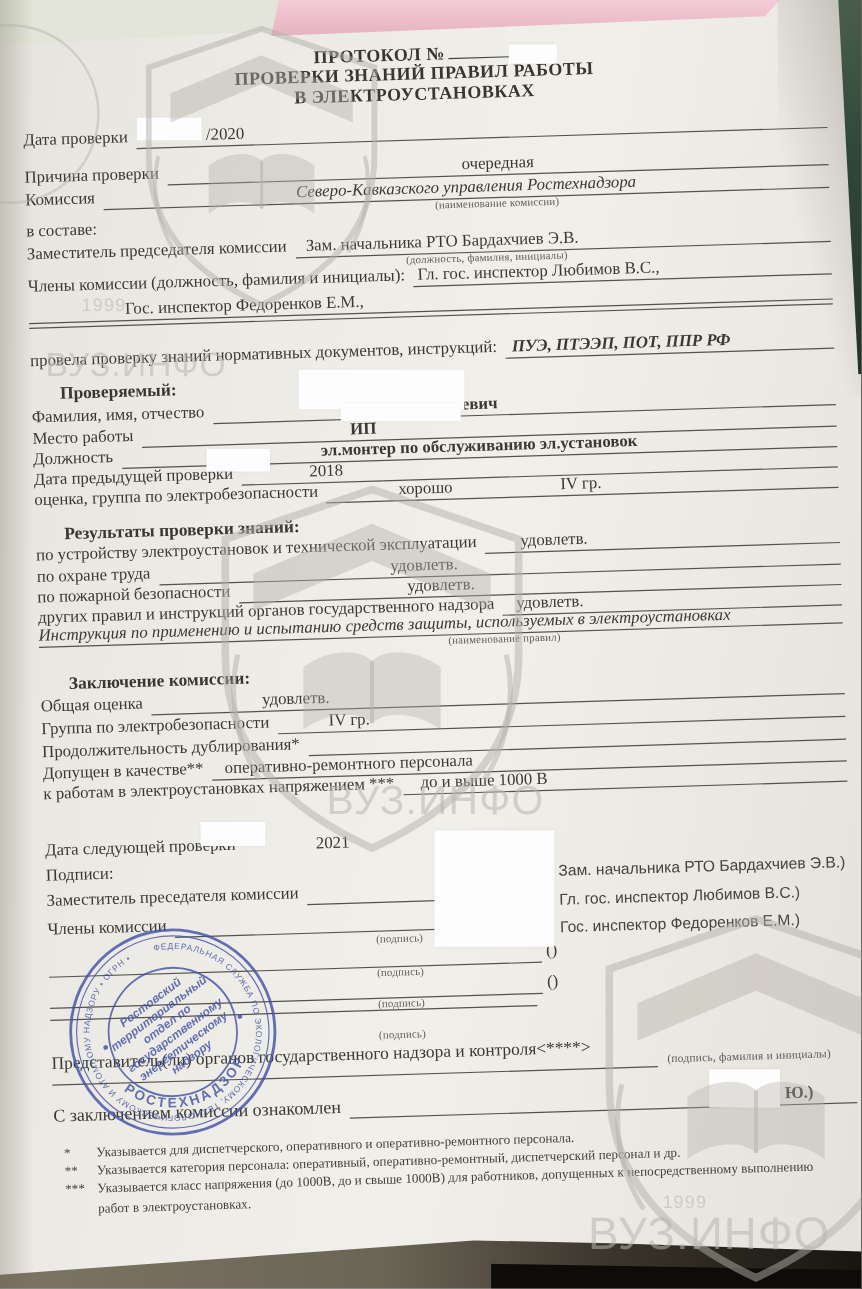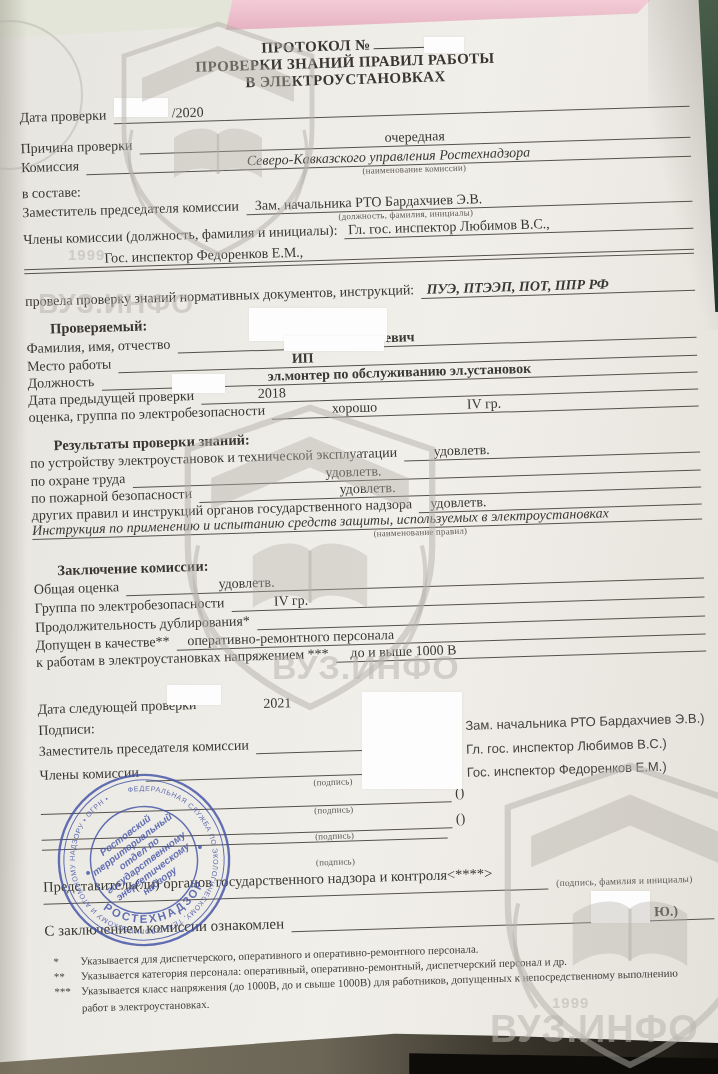--- a/index.html
+++ b/index.html
@@ -49,21 +49,21 @@
   .fn .mk{flex:none;width:27px;}
   .plain{position:absolute;font-size:14px;color:#3a3833;}
   
   .rd{position:absolute;background:#fdfdfd;box-shadow:0 0 3px rgba(0,0,0,.06);z-index:6;}
   
   .stamp{position:absolute;left:50px;top:766px;width:188px;height:188px;
          transform:rotate(-13deg);opacity:.82;z-index:5;}
   
   .wm{position:absolute;inset:0;z-index:8;pointer-events:none;}
   .wm-svg{position:absolute;inset:0;width:718px;height:1074px;}
-  .wm-t{position:absolute;font-family:"Liberation Sans",sans-serif;font-weight:bold;
+  .wm-t{position:absolute;font-family:"Liberation Sans",sans-serif;font-weight:normal;
         color:rgba(184,181,173,.55);letter-spacing:1px;}
 </style>
 </head>
 <body>
 
 <div class="photo">
 
   <div class="paper"></div>
   <div class="bg-tl"></div>
   <div class="bg-pink"></div>

